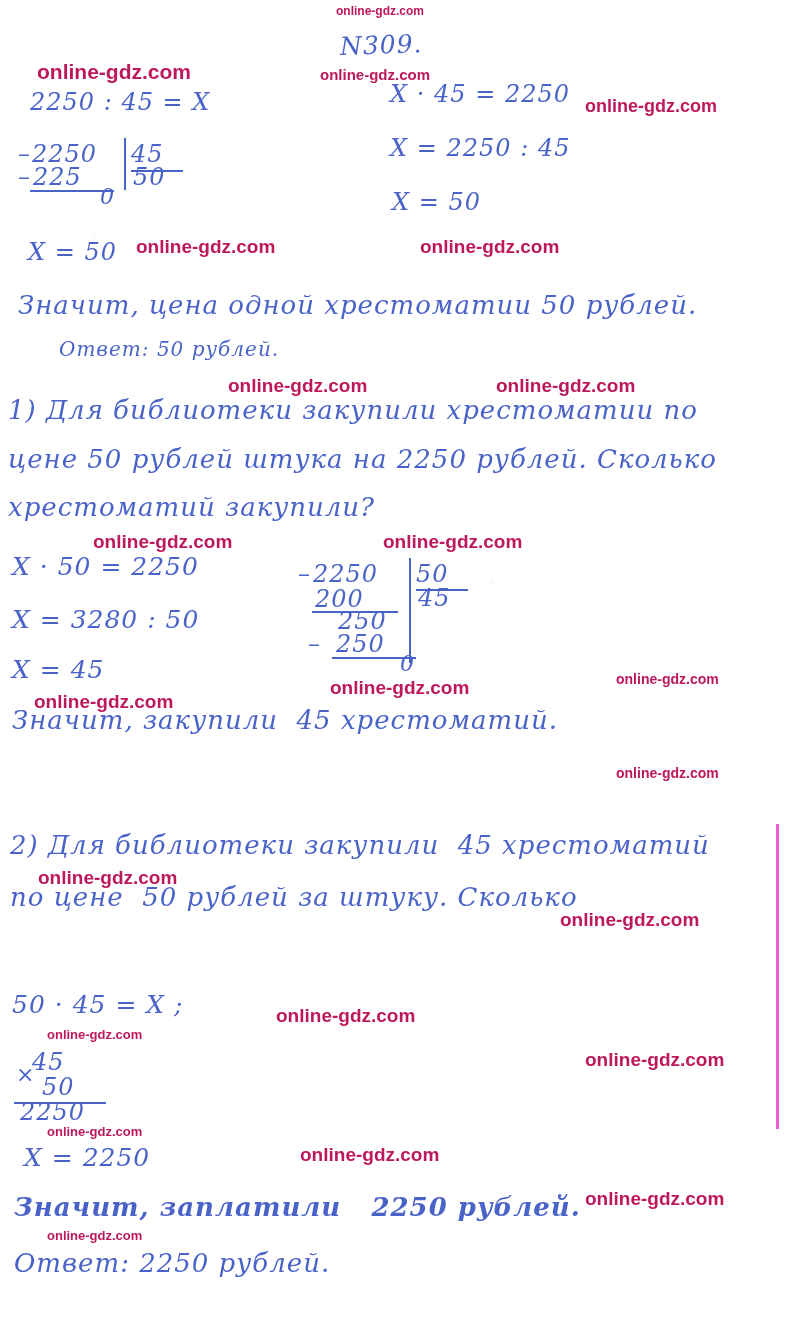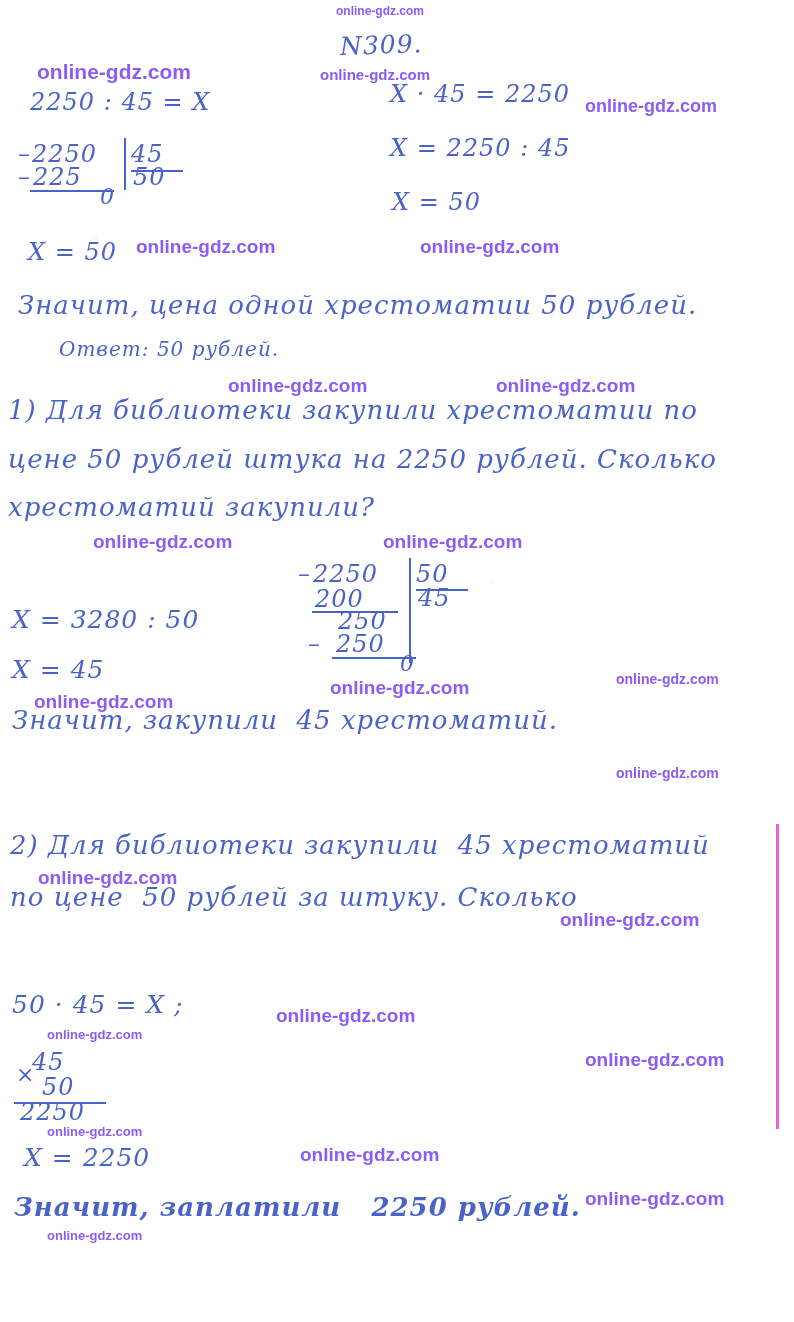--- a/index.html
+++ b/index.html
@@ -36,21 +36,21 @@
     font-family: "DejaVu Serif", serif;
     font-style: italic;
     white-space: pre;
     letter-spacing: 1px;
     transform-origin: left center;
   }
 
   
   .wm {
     position: absolute;
-    color: #8b5cf6;
+    color: #be185d;
     font-family: "Liberation Sans", sans-serif;
     font-weight: bold;
     white-space: nowrap;
     letter-spacing: 0px;
   }
 
   .rule {
     position: absolute;
     background: #4a63c8;
     height: 1.6px;
@@ -93,20 +93,21 @@
 
   <div class="ink" style="left:28px; top:238px; font-size:24px;">X = 50</div>
 
   <div class="ink" style="left:18px; top:290px; font-size:26px;">Значит, цена одной хрестоматии 50 рублей.</div>
   <div class="ink" style="left:18px; top:337px; font-size:20px;margin-left:41px;">Ответ: 50 рублей.</div>
 
   <div class="ink" style="left:8px; top:395px; font-size:26px;">1) Для библиотеки закупили хрестоматии по</div>
   <div class="ink" style="left:8px; top:444px; font-size:26px;">цене 50 рублей штука на 2250 рублей. Сколько</div>
   <div class="ink" style="left:8px; top:492px; font-size:26px;">хрестоматий закупили?</div>
 
+  <div class="ink" style="left:12px; top:552px; font-size:25px;">X · 50 = 2250</div>
 
   <div class="ink" style="left:298px; top:560px; font-size:24px;">–</div>
   <div class="ink" style="left:313px; top:560px; font-size:24px;">2250</div>
   <div class="vrule" style="left:409px; top:558px; height:52px;"></div>
   <div class="ink" style="left:416px; top:560px; font-size:24px;">50</div>
   <div class="rule" style="left:416px; top:589px; width:52px;"></div>
   <div class="ink" style="left:418px; top:584px; font-size:24px;">45</div>
   <div class="ink" style="left:315px; top:585px; font-size:24px;">200</div>
   <div class="rule" style="left:312px; top:611px; width:86px;"></div>
   <div class="ink" style="left:338px; top:607px; font-size:24px;">250</div>
@@ -128,20 +129,21 @@
 
   <div class="ink" style="left:16px; top:1062px; font-size:22px;">×</div>
   <div class="ink" style="left:32px; top:1048px; font-size:24px;">45</div>
   <div class="ink" style="left:42px; top:1073px; font-size:24px;">50</div>
   <div class="rule" style="left:14px; top:1102px; width:92px;"></div>
   <div class="ink" style="left:20px; top:1098px; font-size:24px;">2250</div>
 
   <div class="ink" style="left:24px; top:1143px; font-size:25px;">X = 2250</div>
 
   <div class="ink" style="left:14px; top:1192px; font-size:26px;font-weight:bold;">Значит, заплатили   2250 рублей.</div>
+  <div class="ink" style="left:14px; top:1248px; font-size:26px;">Ответ: 2250 рублей.</div>
 
   <div class="pink-line" style="left:776px; top:824px; height:305px;"></div>
 
   <div id="watermark-layer">
       <div class="wm" style="left: 336px; top: 4px; font-size: 12px;">online-gdz.com</div>
       <div class="wm" style="left: 37px; top: 60px; font-size: 21px;">online-gdz.com</div>
       <div class="wm" style="left: 320px; top: 66px; font-size: 15px;">online-gdz.com</div>
       <div class="wm" style="left: 585px; top: 96px; font-size: 18px;">online-gdz.com</div>
       <div class="wm" style="left: 136px; top: 236px; font-size: 19px;">online-gdz.com</div>
       <div class="wm" style="left: 420px; top: 236px; font-size: 19px;">online-gdz.com</div>

